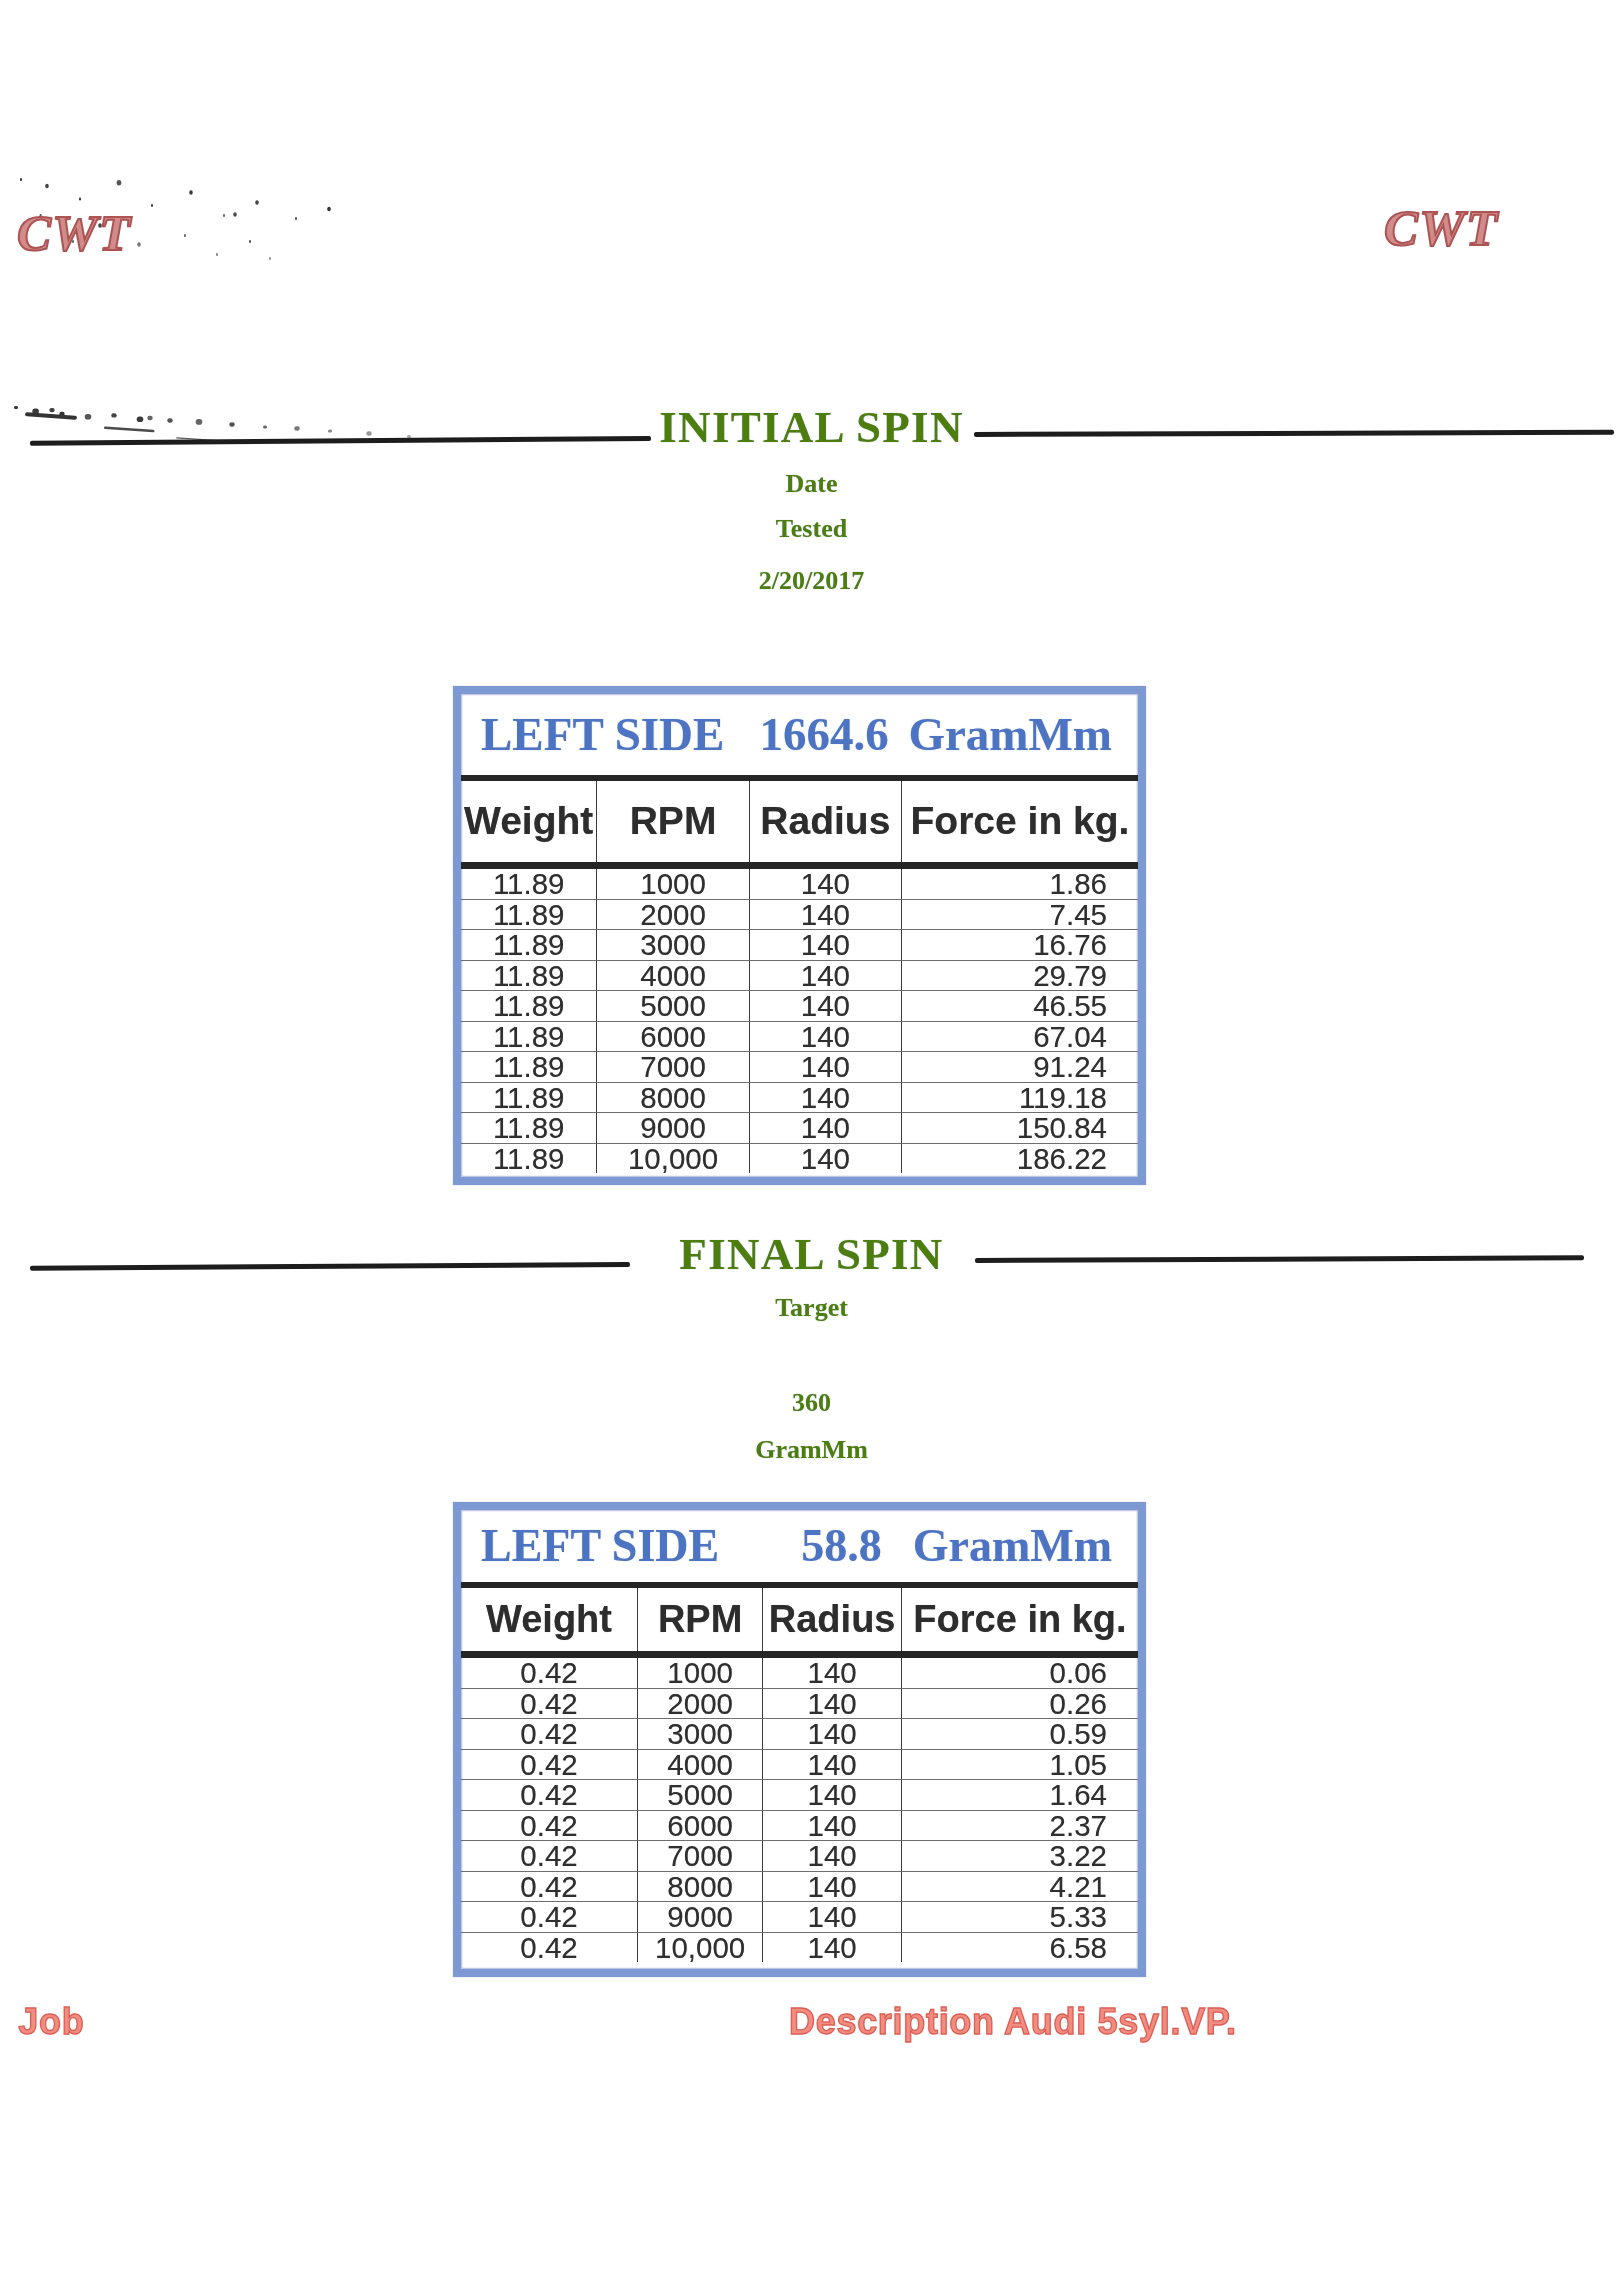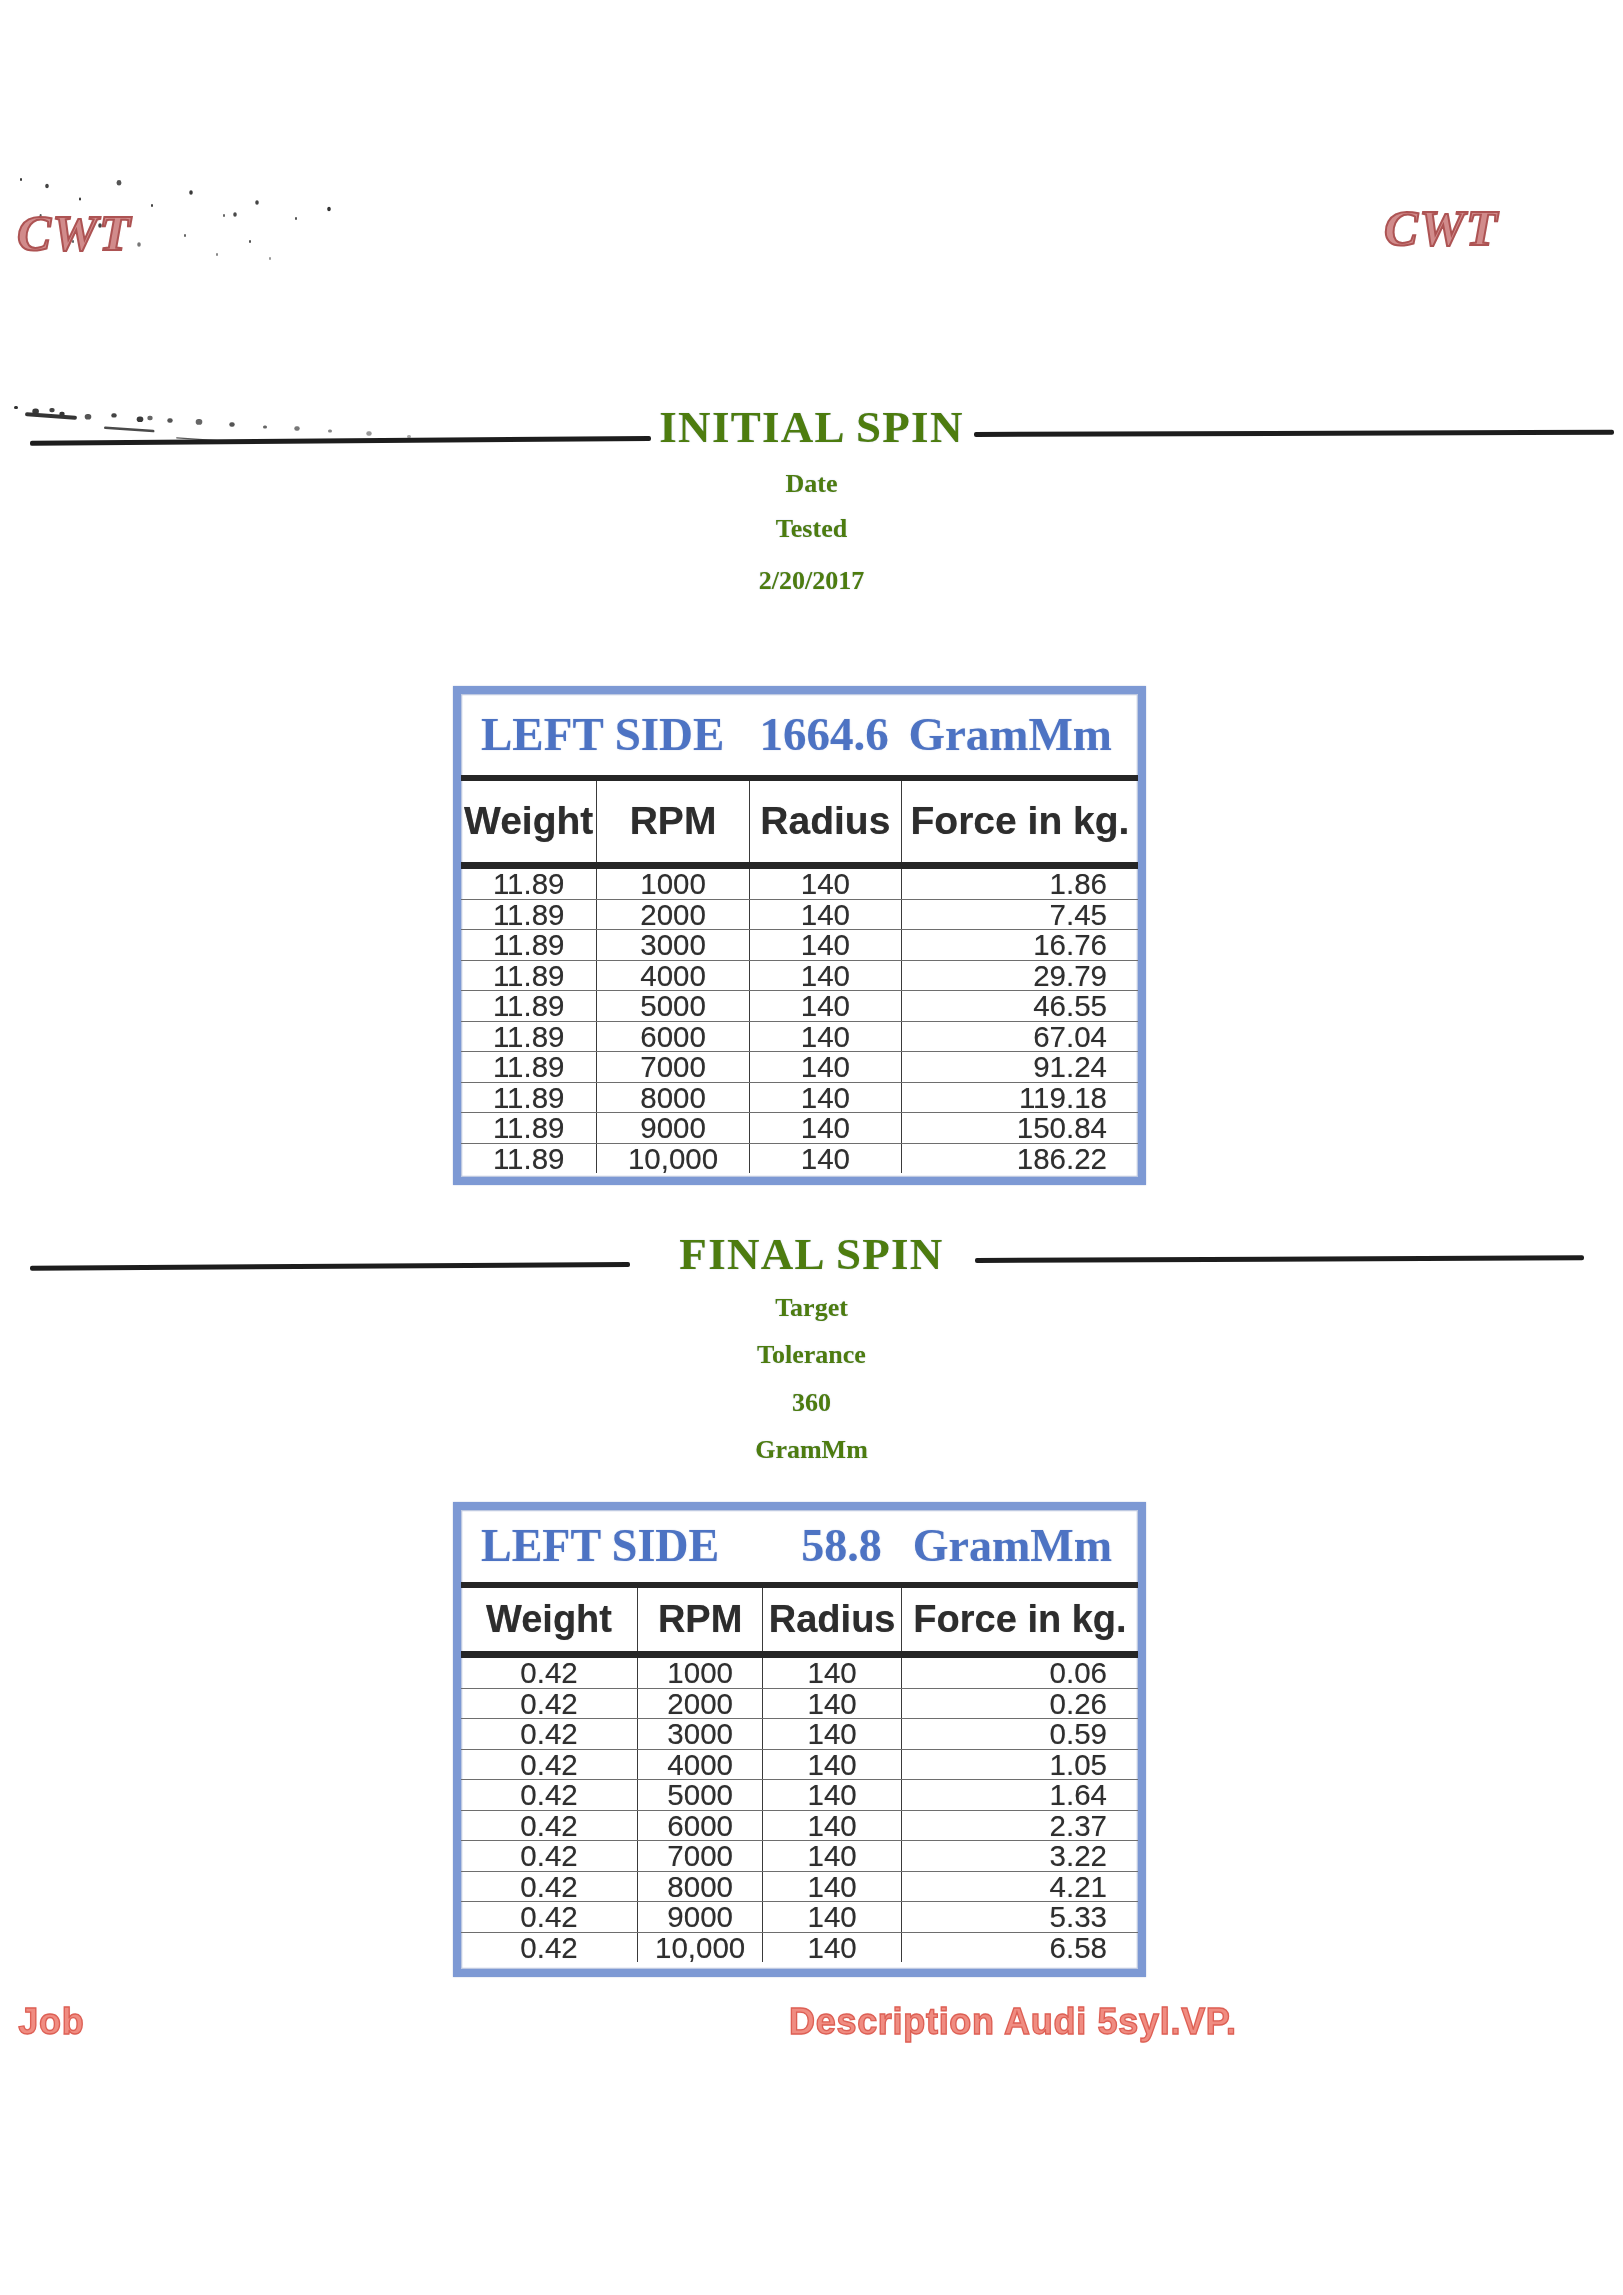--- a/index.html
+++ b/index.html
@@ -223,21 +223,20 @@
           <div class="t-cell c2">140</div>
           <div class="t-cell c3">186.22</div>
         </div>
       </div>
   </div>
 
   <div class="h-blue h-spin hd-final">FINAL SPIN</div>
   <div class="rule rule-f-left"></div>
   <div class="rule rule-f-right"></div>
   <div class="h-blue h-sub hd-target">Target</div>
-  <div class="h-blue h-sub hd-tolerance">Tolerance</div>
   <div class="h-blue h-sub hd-360">360</div>
   <div class="h-blue h-sub hd-gramm">GramMm</div>
 
   <div class="btable btable-2">
     <div class="t-title">
       <span class="t-side">LEFT SIDE</span>
       <span class="t-val">58.8</span>
       <span class="t-unit">GramMm</span>
     </div>
     <div class="t-sep"></div>

